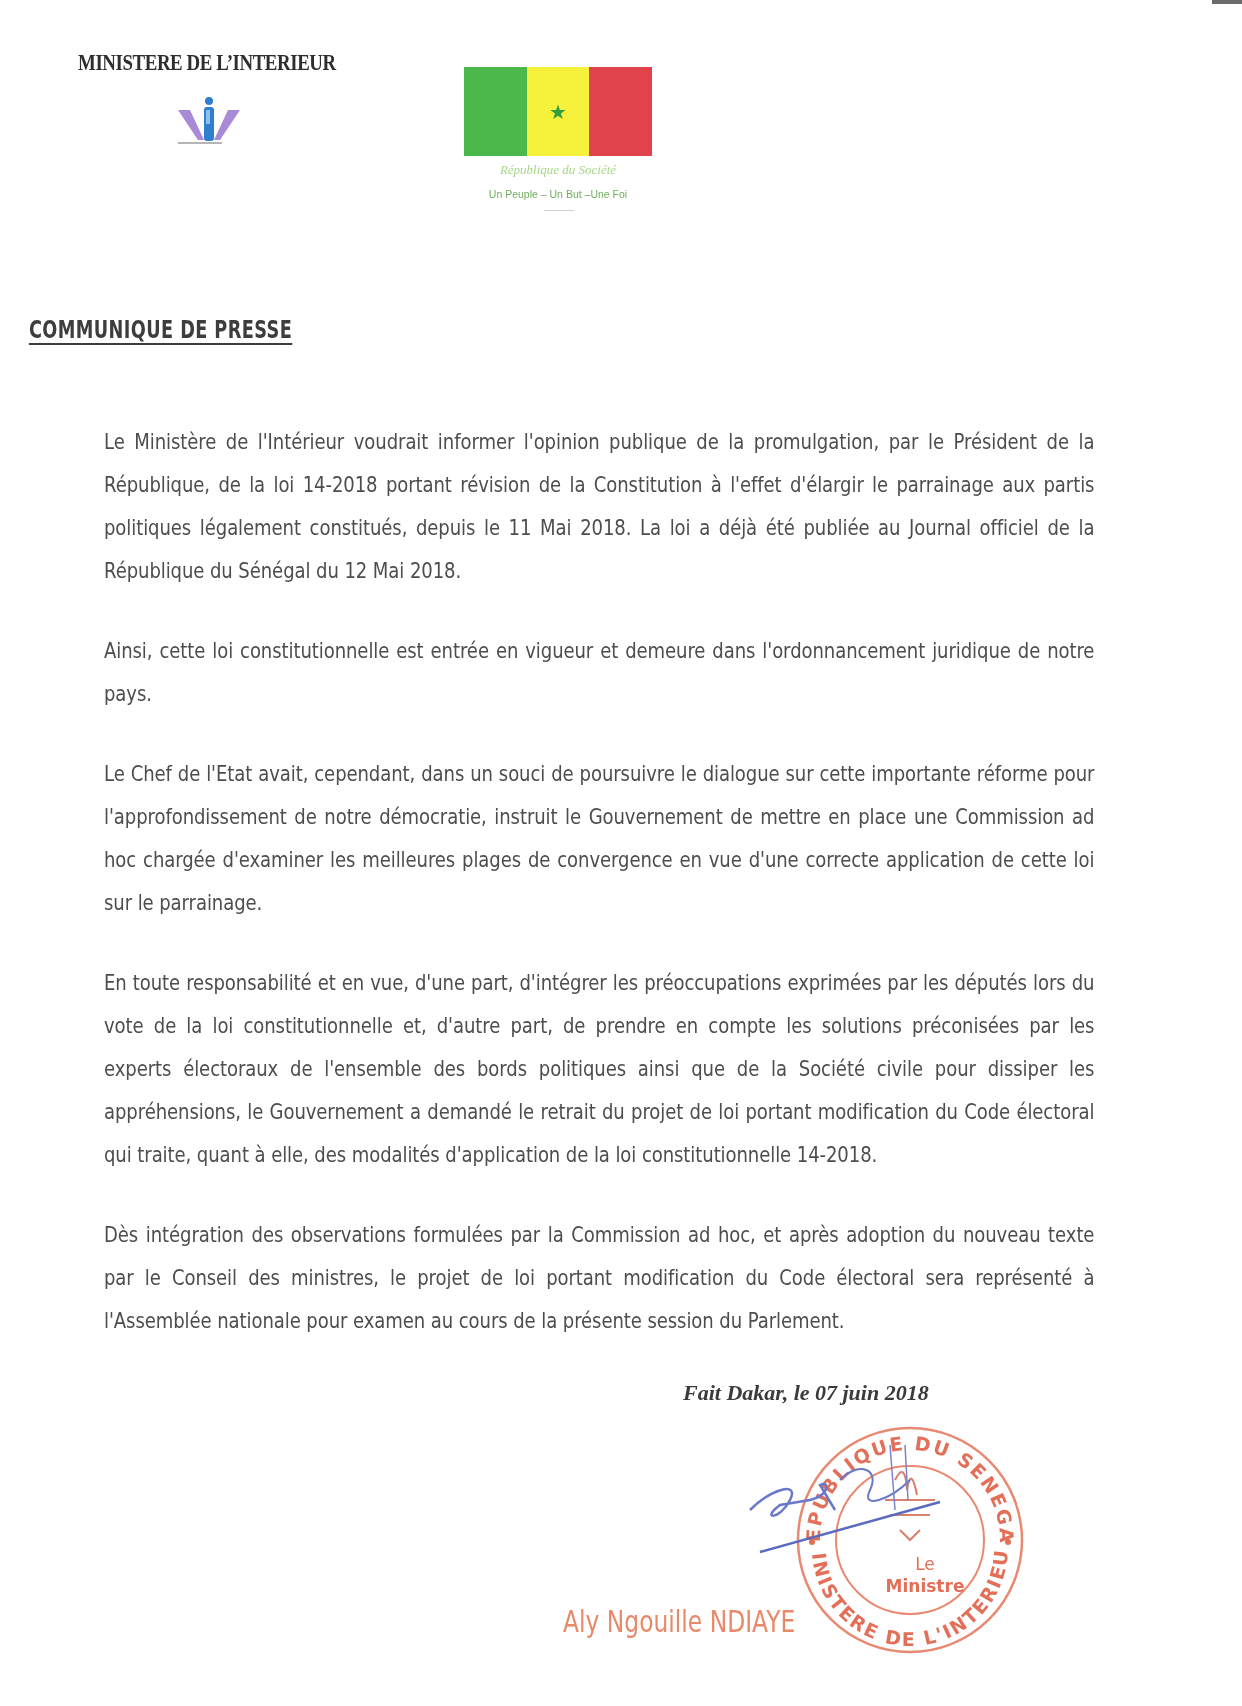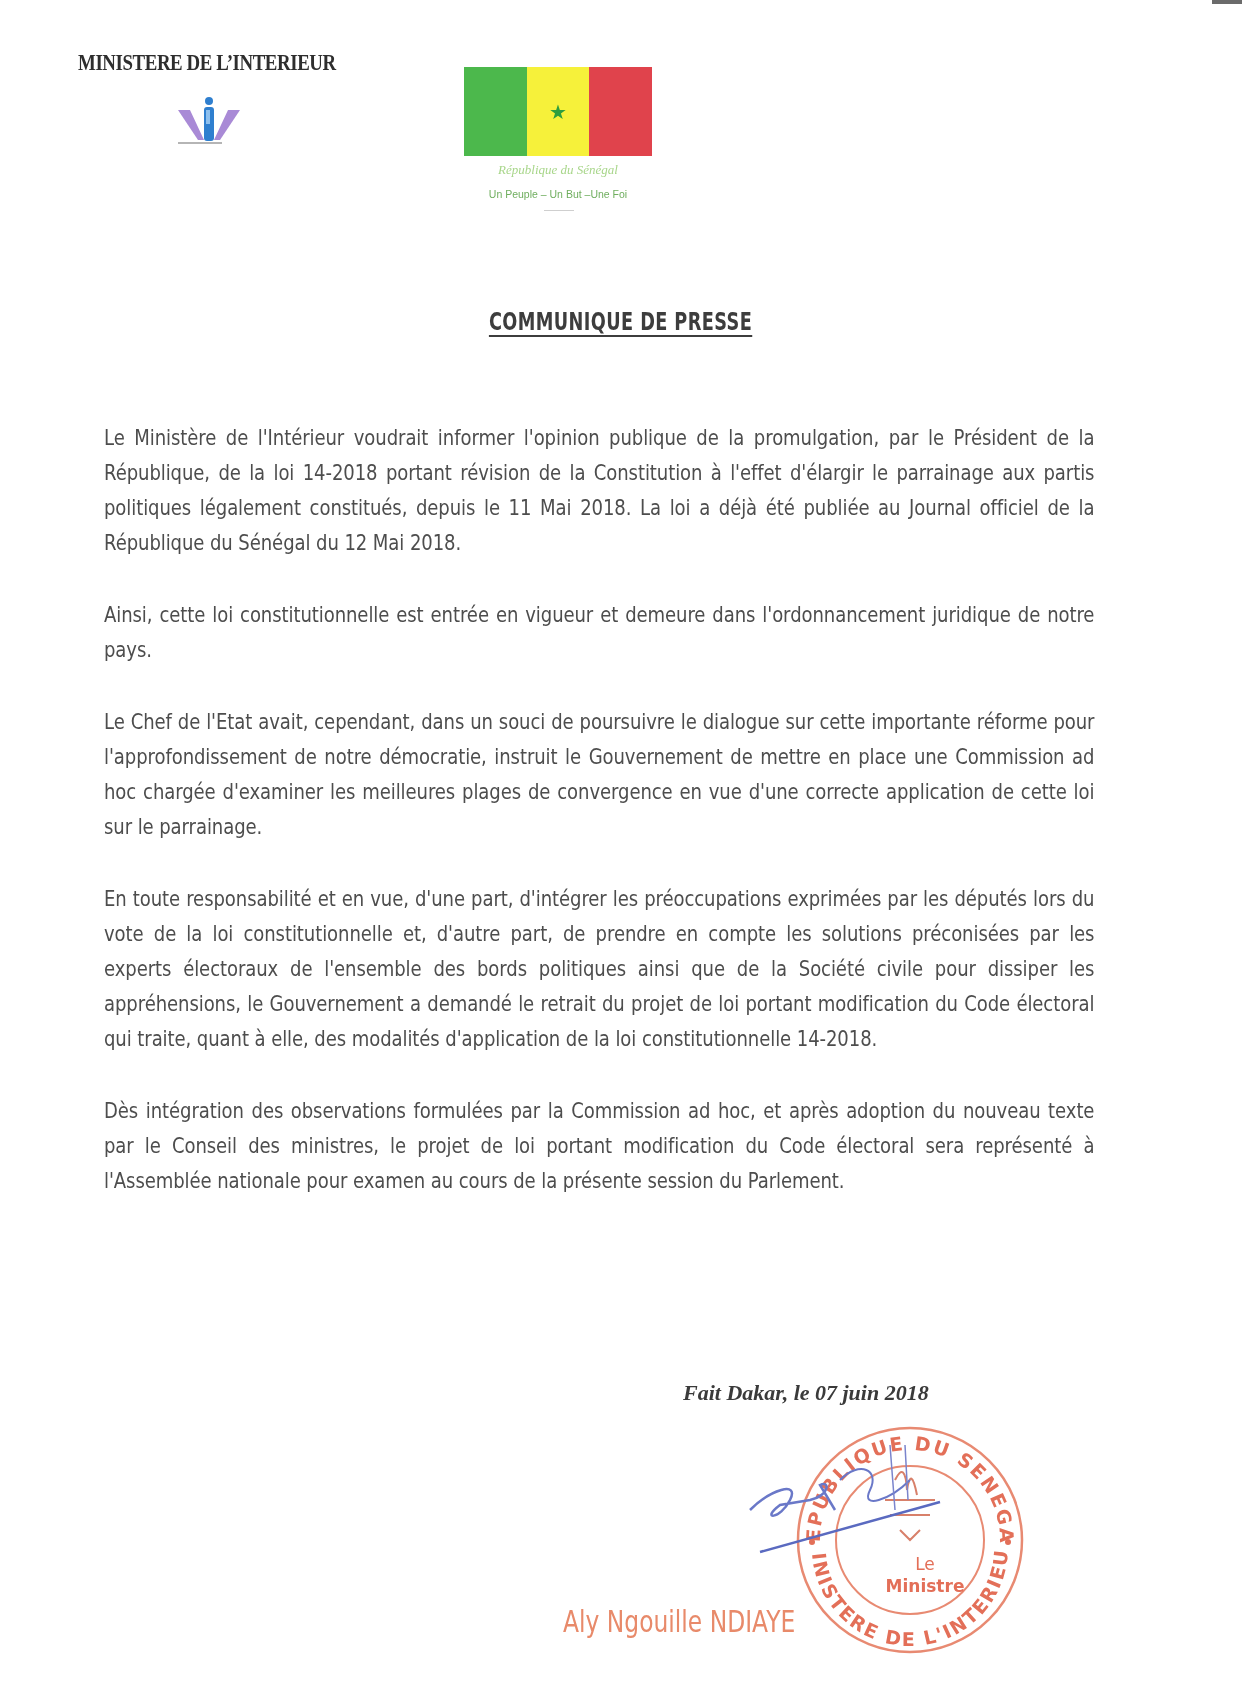--- a/index.html
+++ b/index.html
@@ -43,32 +43,32 @@
       font-family: "Liberation Serif", serif; font-style: italic;
       color: #a8d68a; font-size: 13px; text-align: center; margin-top: 6px; width: 188px;
     }
     .motto {
       font-family: "Liberation Sans", sans-serif; color: #6fae5e;
       font-size: 10.5px; text-align: center; width: 188px; margin-top: 10px;
     }
     .motto-rule { width: 30px; height: 1px; background: #cfcfcf; margin: 10px auto 0; }
 
     .press-title {
-      position: absolute; left: 0; width: 1242px; top: 308px; text-align: center;
+      position: absolute; left: 0; width: 1242px; top: 316px; 
     }
     .press-title span {
       font-family: "DejaVu Sans Condensed", "DejaVu Sans", sans-serif;
       font-weight: bold; font-size: 24px; color: #3d3d3d;
       text-decoration: underline; text-underline-offset: 5px; text-decoration-thickness: 2px;
       display: inline-block; transform: scaleX(0.82); letter-spacing: 0.5px;
     }
     .body-text {
       position: absolute; left: 104px; top: 420px; width: 990px;
       font-family: "DejaVu Sans", sans-serif; font-size: 22px;
-      line-height: 35px; color: #4d4d4d; text-align: justify;
+      line-height: 43px; color: #4d4d4d; text-align: justify;
     }
     .body-text p {
       margin: 0 0 37px 0;
       transform: scaleX(0.82); transform-origin: left top; width: 122%;
       text-align-last: left; letter-spacing: -0.1px;
     }
     .signature-date {
       position: absolute; left: 683px; top: 1380px;
       font-family: Liberation Serif, serif; font-style: italic; font-weight: bold;
       font-size: 22px; color: #3a3a3a;
@@ -101,21 +101,21 @@
 </div>
 
 <div class="flag-block">
   <div class="flag">
     <div class="band band-green"></div>
     <div class="band band-yellow">
       <span class="flag-star">★</span>
     </div>
     <div class="band band-red"></div>
   </div>
-  <div class="republic-line">République du Sénégal</div>
+  <div class="republic-line">République du Société</div>
   <div class="motto">Un Peuple – Un But –Une Foi</div>
   <div class="motto-rule"></div>
 </div>
 
 <div class="press-title">
   <span>COMMUNIQUE DE PRESSE</span>
 </div>
 
 <div class="body-text">
   <p>Le Ministère de l'Intérieur voudrait informer l'opinion publique de la promulgation, par le Président de la République, de la loi 14-2018 portant révision de la Constitution à l'effet d'élargir le parrainage aux partis politiques légalement constitués, depuis le 11 Mai 2018.  La loi a déjà été publiée au Journal officiel de la République du Sénégal du 12 Mai 2018.</p>

